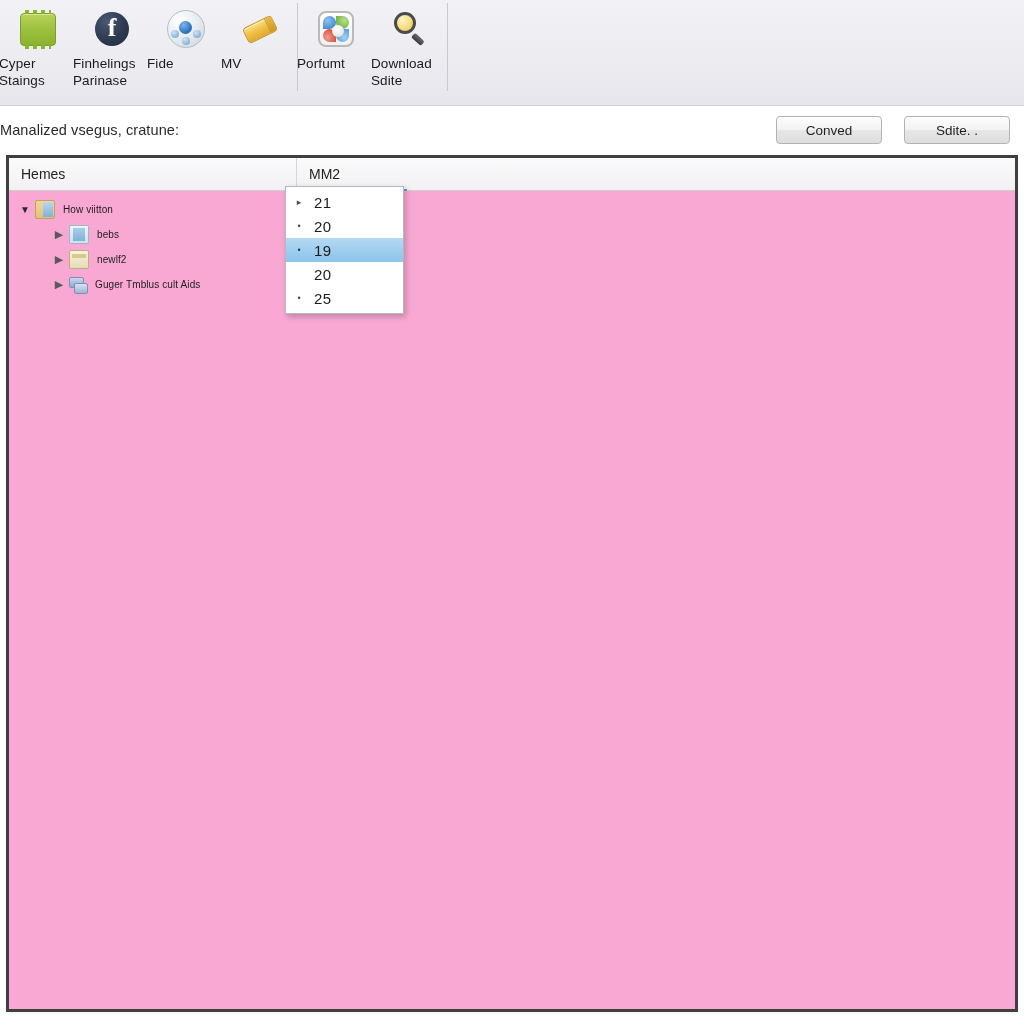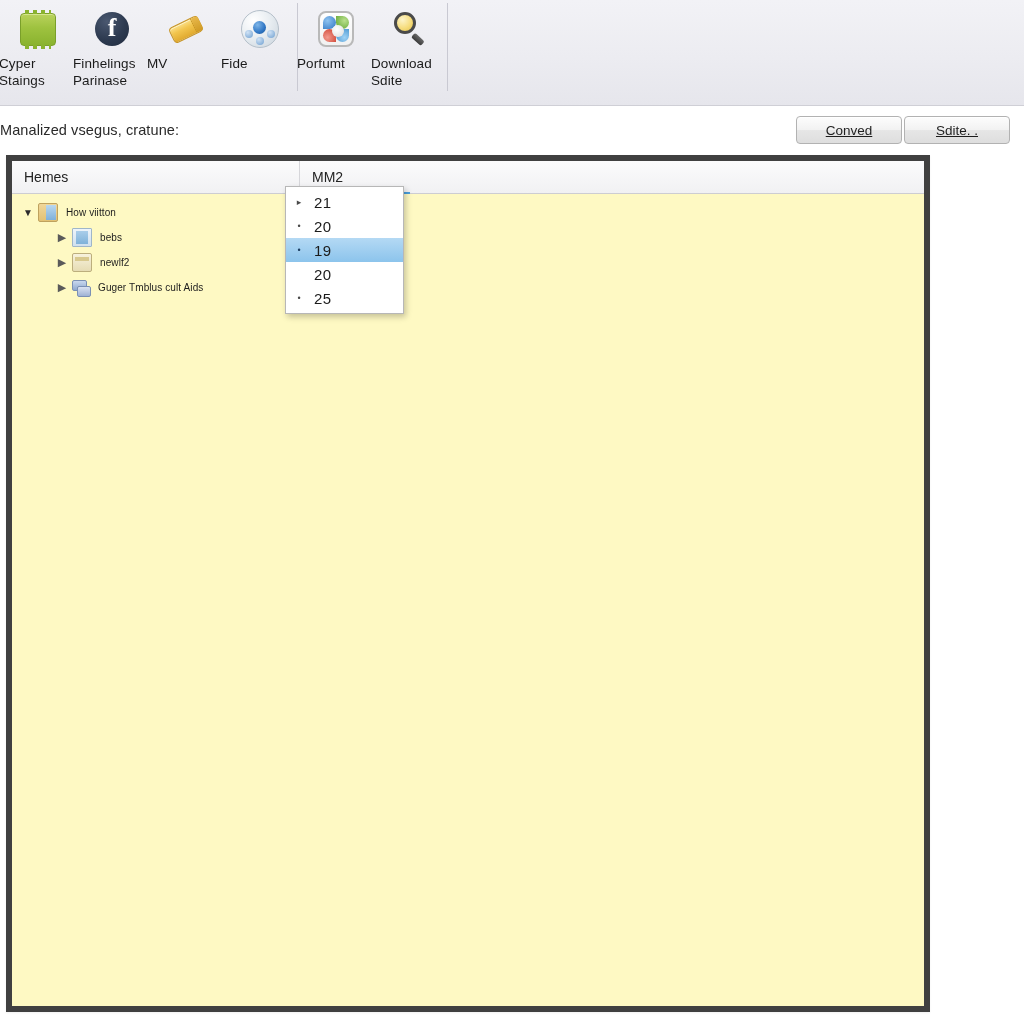--- a/index.html
+++ b/index.html
@@ -230,22 +230,21 @@
   }
   .subbar-label {
     font-size: 14.5px;
     color: #2a2a2a;
     letter-spacing: .1px;
   }
   .subbar-actions {
     margin-left: auto;
     margin-right: 14px;
     display: flex;
-    gap: 2px;
-    text-decoration: underline;
+    gap: 22px;
   }
   .btn {
     min-width: 80px;
     height: 26px;
     padding: 0 12px;
     font-size: 13.5px;
     color: #1f1f1f;
     background: linear-gradient(180deg,#fdfdfd 0%, #f2f2f2 48%, #e6e6e6 52%, #dedede 100%);
     border: 1px solid #b2b2b2;
     border-radius: 4px;
@@ -253,24 +252,24 @@
     align-items: center;
     justify-content: center;
     cursor: default;
     box-shadow: 0 1px 0 rgba(255,255,255,.9) inset;
   }
 
   
   .panel {
     position: absolute;
     left: 6px; top: 155px;
-    width: 924px;
+    width: 1012px;
     height: 857px;
-    border: 6px solid #404040;
-    background: #fef9c3;
+    border: 3px solid #404040;
+    background: #f9a8d4;
     box-sizing: border-box;
     box-shadow: 0 1px 2px rgba(0,0,0,.06);
   }
   .col-head {
     display: flex;
     height: 32px;
     background: linear-gradient(180deg,#fbfbfc 0%, #f1f1f3 100%);
     border-bottom: 1px solid #cdcdd2;
   }
   .col {
@@ -447,40 +446,40 @@
           <div class="ic-chip"></div>
         </div>
       <div class="tb-label">Cyper Staings</div>
     </div>
 
     <div class="tb-item">
       <div class="tb-icon">
           <div class="ic-fb">f</div>
         </div>
       <div class="tb-label">Finhelings Parinase</div>
-    </div>
-
-    <div class="tb-item">
-      <div class="tb-icon">
-          <div class="ic-pencil">
-            <i></i>
-          </div>
-        </div>
-      <div class="tb-label">MV</div>
     </div>
 
     <div class="tb-item">
       <div class="tb-icon">
         <div class="ic-globe">
             <span class="sp s1"></span>
             <span class="sp s2"></span>
             <span class="sp s3"></span>
           </div>
       </div>
       <div class="tb-label">Fide</div>
+    </div>
+
+    <div class="tb-item">
+      <div class="tb-icon">
+          <div class="ic-pencil">
+            <i></i>
+          </div>
+        </div>
+      <div class="tb-label">MV</div>
     </div>
 
   </div>
 
   <div class="tb-sep"></div>
 
   <div class="tb-group">
 
 
     <div class="tb-item">

